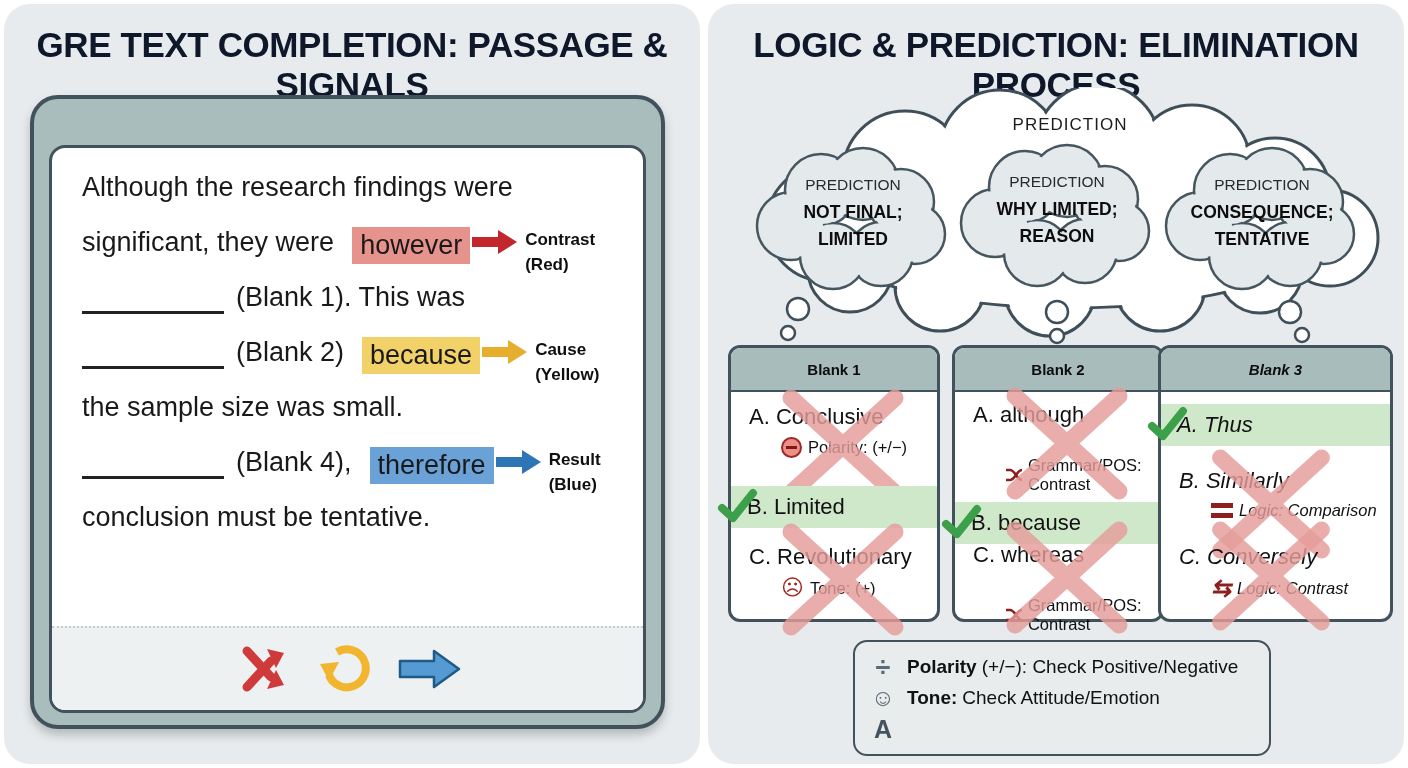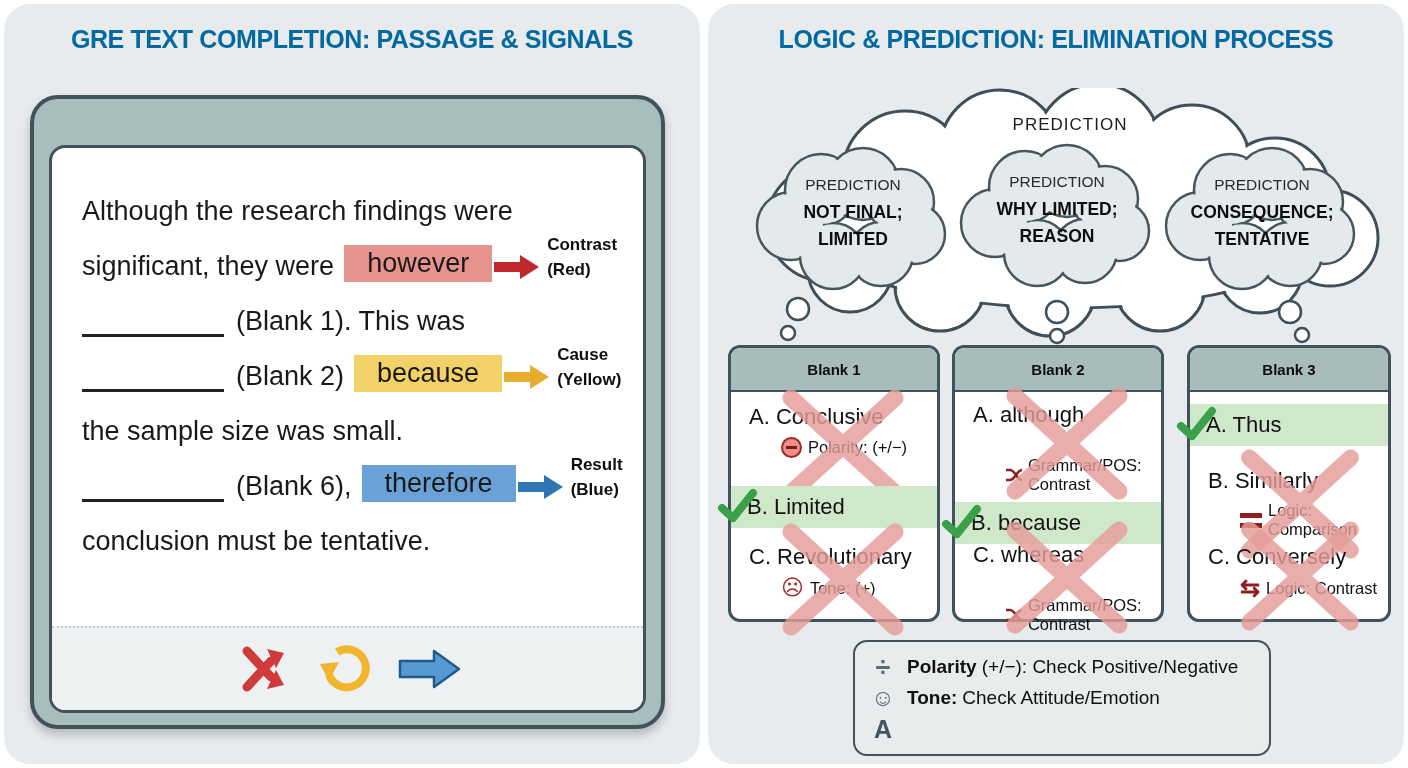--- a/index.html
+++ b/index.html
@@ -2,49 +2,49 @@
 <html><head>
 <meta charset="utf-8">
 <style>
   * { margin:0; padding:0; box-sizing:border-box; }
   body { background:#ffffff; font-family:"Liberation Sans", sans-serif; }
   .stage { position:relative; width:1408px; height:768px; background:#ffffff; overflow:hidden; }
 
   .panel { position:absolute; top:4px; width:696px; height:760px; background:#e8ebed; border-radius:26px; }
   .panel-left { left:4px; }
   .panel-right { left:708px; }
-  .panel-title { text-align:center; font-weight:bold; font-size:25px; letter-spacing:-0.4px; color:#0369a1; padding-top:21px; }
+  .panel-title { text-align:center; font-weight:bold; font-size:35px; letter-spacing:-0.4px; color:#0f172a; padding-top:21px; }
 
   
   .tablet { position:absolute; left:26px; top:91px; width:635px; height:634px; background:#a9bdbc;
             border:4px solid #41525d; border-radius:28px; box-shadow:0 6px 10px rgba(50,60,70,.28); }
   .card { position:absolute; left:15px; top:46px; right:15px; bottom:12px; background:#ffffff;
           border:3px solid #41525d; border-radius:16px; overflow:hidden; }
   .passage { position:absolute; left:30px; top:24px; right:6px; }
-  .pline { height:55px; display:flex; align-items:flex-end; font-size:27px; color:#191919; white-space:nowrap; }
+  .pline { height:55px; display:flex; align-items:flex-start; font-size:27px; color:#191919; white-space:nowrap; }
   .blank-line { width:142px; height:32px; border-bottom:3px solid #222; margin-right:12px; flex:none; }
-  .hl { padding:3px 23px; margin-left:10px; }
+  .hl { padding:3px 8px; margin-left:18px; }
   .hl-red { background:#e6928d; }
   .hl-yellow { background:#f2d169; }
   .hl-blue { background:#6aa2d8; }
   .sig-arrow { margin-left:2px; flex:none; }
   .sig-label { margin-left:7px; display:flex; flex-direction:column; font-weight:bold; font-size:17px; line-height:25px; color:#0f0f0f; }
   .card-footer { position:absolute; left:0; right:0; bottom:0; height:84px; background:#eef1f2;
                  border-top:2px dotted #c5cbd1; display:flex; align-items:center; justify-content:center; gap:28px; }
 
   
   .cloud-svg { position:absolute; left:22px; top:84px; }
   .cloud-main-label { font-size:17px; letter-spacing:1px; fill:#1c1c1c; }
   .cloud-t1 { font-size:15.5px; fill:#2a2a2a; }
   .cloud-t2 { font-size:17.5px; font-weight:bold; fill:#0d0d0d; }
 
   .col { position:absolute; top:341px; height:277px; background:#ffffff; border:3px solid #41525d; border-radius:12px; }
   .col1 { left:20px; width:212px; }
   .col2 { left:244px; width:212px; }
-  .col3 { left:479px; width:204px; }
+  .col3 { left:450px; width:235px;font-style:italic; }
   .col-header { height:44px; background:#a9bcbc; border-bottom:2.5px solid #41525d; border-radius:9px 9px 0 0;
                 display:flex; align-items:center; justify-content:center; font-weight:bold; font-size:15px; color:#0d0d0d; }
   .col-body { position:relative; height:228px; }
   .opt { position:absolute; left:0; right:0; padding-left:18px; }
   .opt-label { font-size:22px; color:#111; }
   .opt-note { margin-top:7px; margin-left:32px; display:flex; align-items:center; gap:6px;
               font-size:16.5px; line-height:19px; color:#111; }
   .note-narrow { max-width:160px;margin-top:28px; }
   .greenrow { position:absolute; left:0; right:0; height:42px; background:#cfe8ca;
               display:flex; align-items:center; padding-left:16px; font-size:22px; color:#111; }
@@ -112,21 +112,21 @@
               <span>(Yellow)</span>
             </span>
           </div>
 
           <div class="pline">
             <span>the sample size was small.</span>
           </div>
 
           <div class="pline">
             <span class="blank-line"></span>
-            <span>(Blank 6),</span>
+            <span>(Blank 4),</span>
             <span class="hl hl-blue">therefore</span>
             <svg class="sig-arrow" width="46" height="30">
               <polygon points="0,10 26,10 26,3 45,15 26,27 26,20 0,20" fill="#2e75b6"></polygon>
             </svg>
             <span class="sig-label">
               <span>Result</span>
               <span>(Blue)</span>
             </span>
           </div>
 

